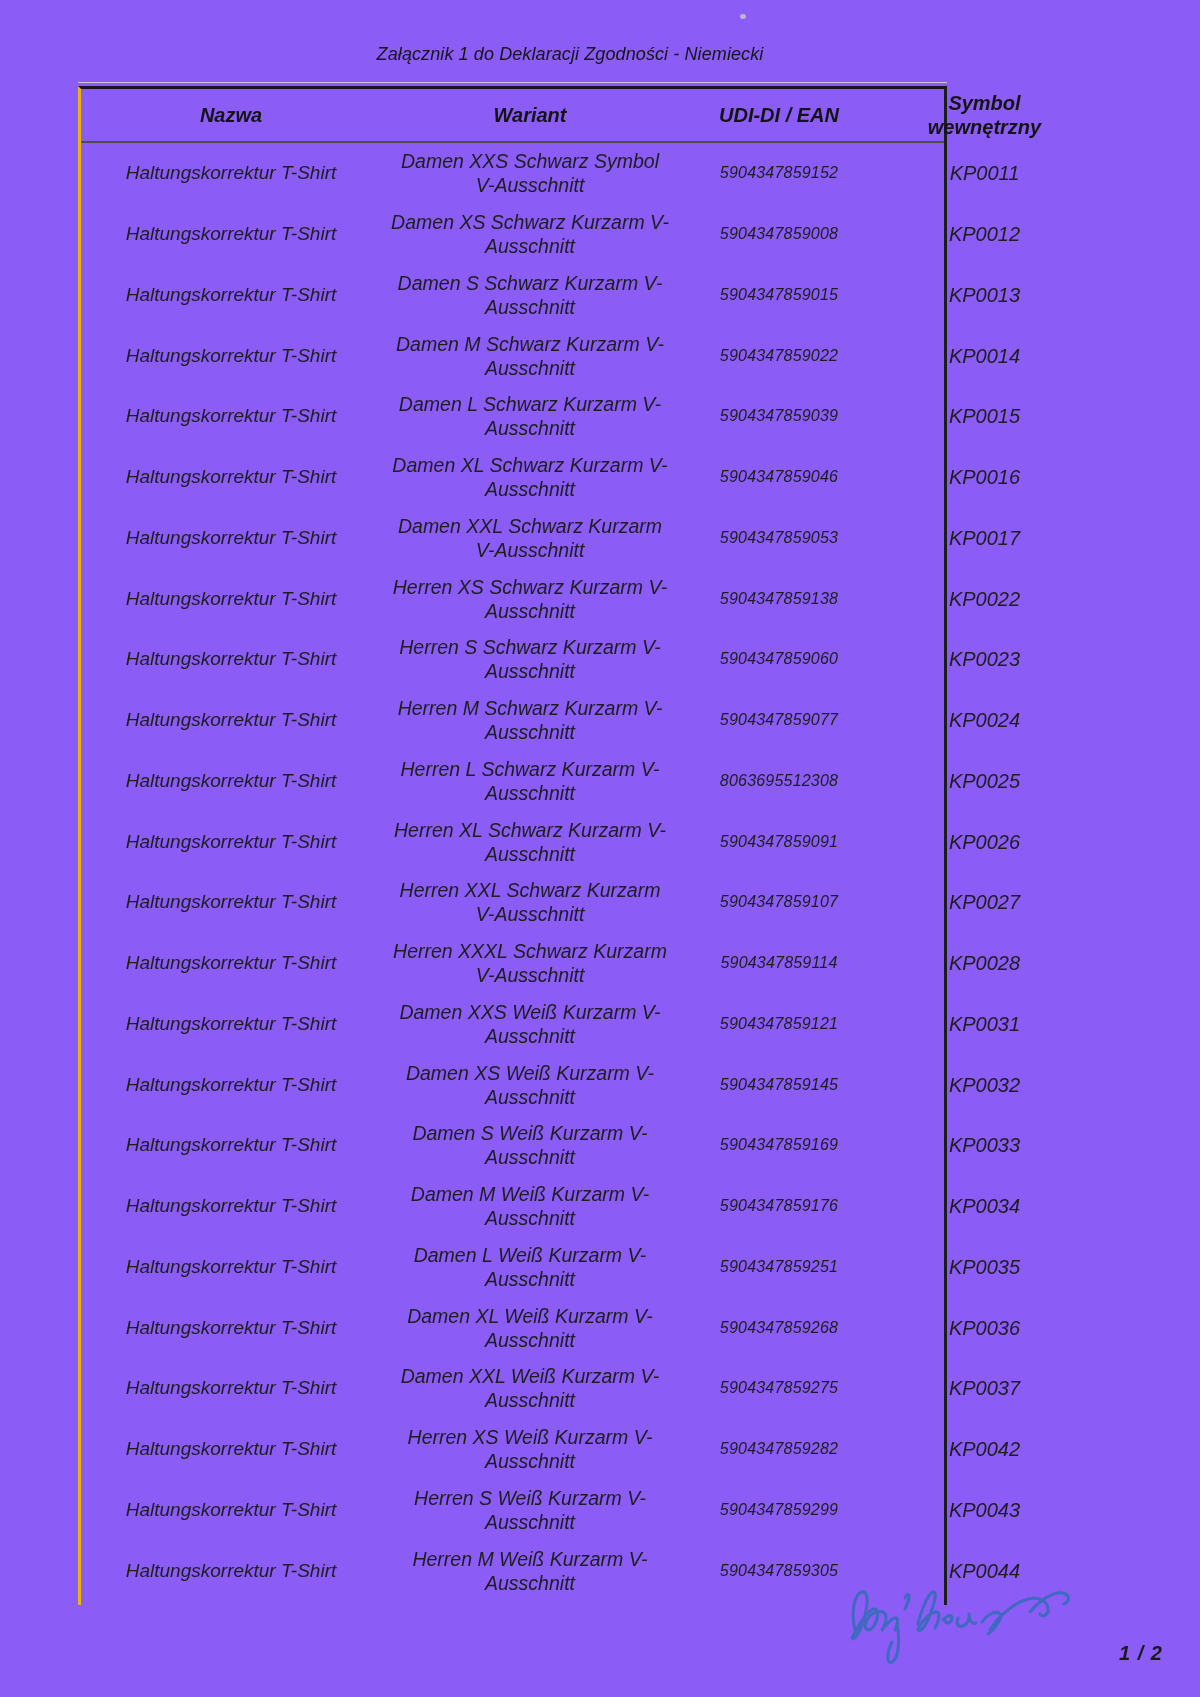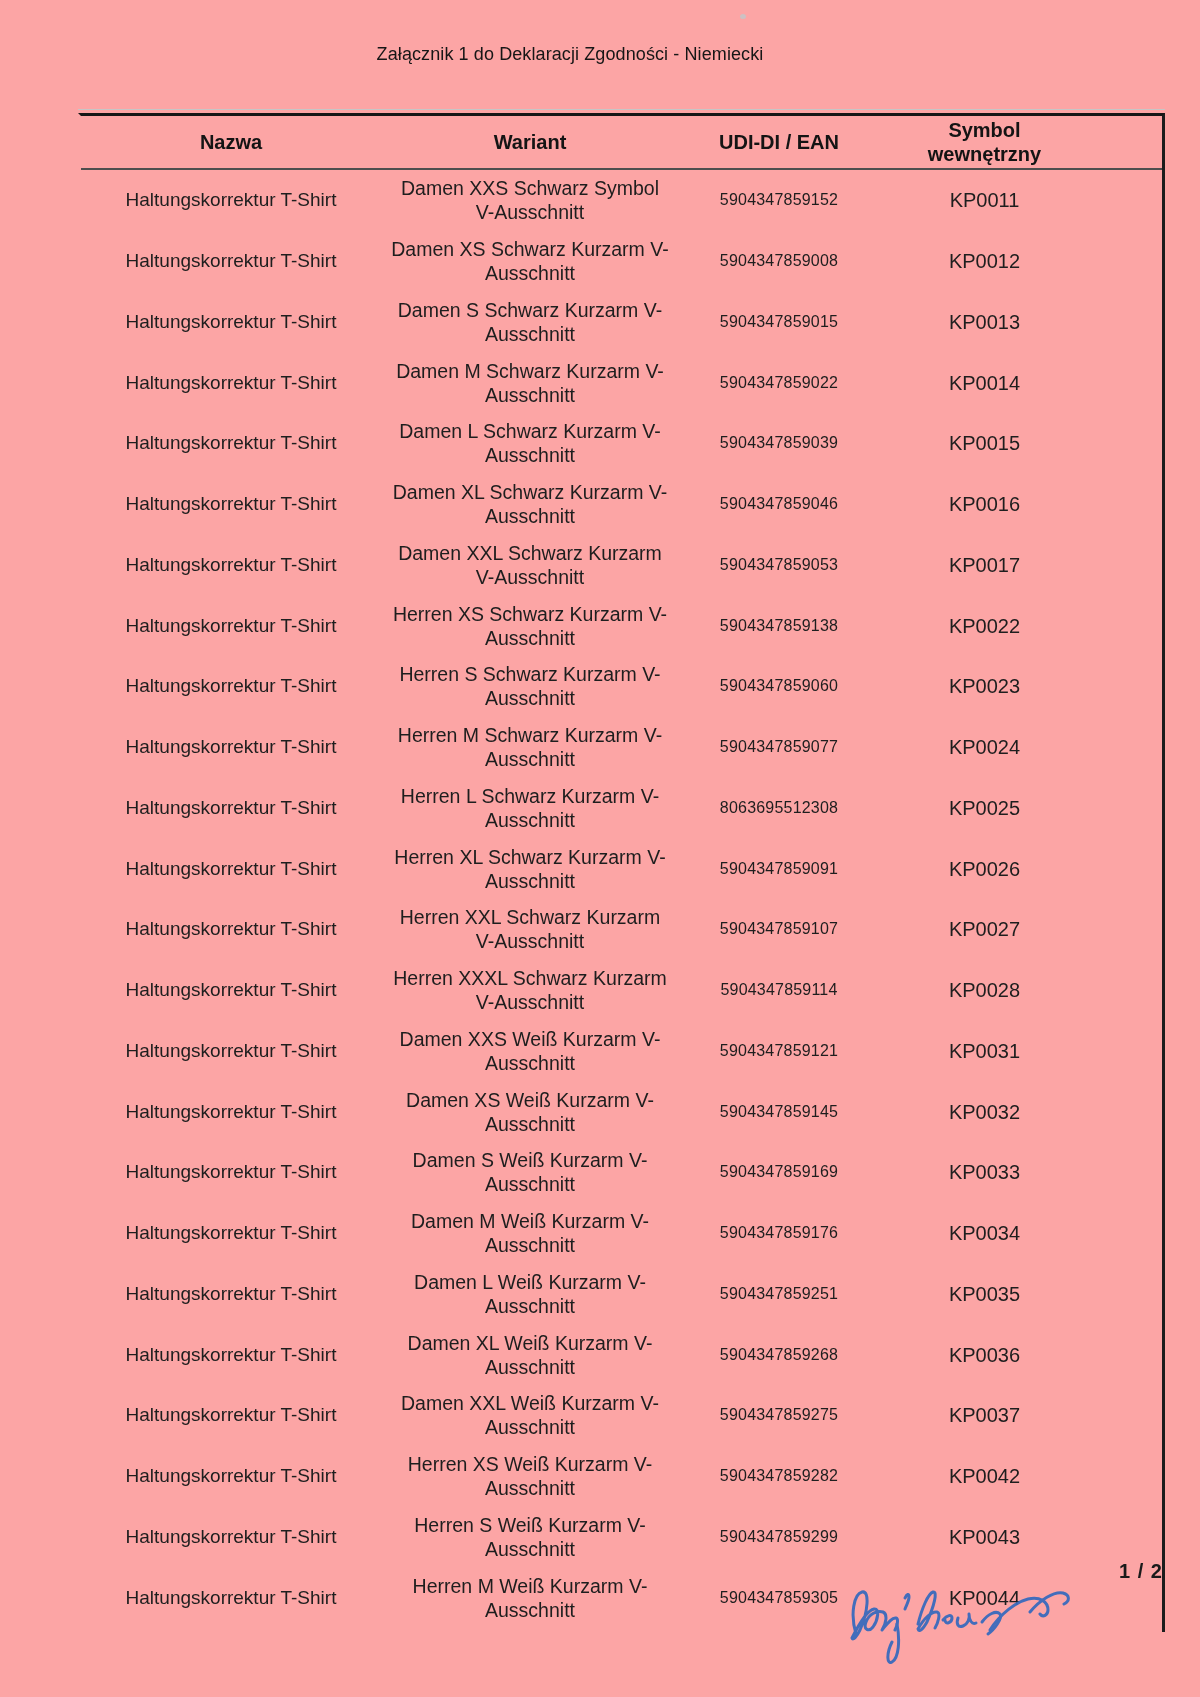--- a/index.html
+++ b/index.html
@@ -1,37 +1,37 @@
 <!DOCTYPE html>
 <html><head>
 <meta charset="utf-8">
 <style>
   * { margin:0; padding:0; box-sizing:border-box; }
   html,body { background:#ffffff; }
   .page {
     position:relative;
     width:1200px; height:1697px;
-    background:#fca5a5;
+    background:#8b5cf6;
     font-family:"Liberation Sans","DejaVu Sans",sans-serif;
     color:#1e1e1e;
     overflow:hidden;
+    font-style:italic;
   }
   .title {
     position:absolute; top:44px; left:0; width:1140px;
     text-align:center;
     font-size:18px; font-weight:400; color:#161616;
     letter-spacing:0.1px;
   }
   .table-frame {
     position:absolute; left:78px; top:86px;
-    width:1087px; height:1519px;
-    border-left:3px solid #fca5a5;
+    width:869px; height:1519px;
+    border-left:3px solid #eab308;
     border-right:3px solid #1c1c1c;
     border-top:3px solid #161616;
-    margin-top:27px;
   }
   
   .table-frame::before {
     content:""; position:absolute; left:-3px; right:-3px; top:-7px;
     height:1px; background:#c6c6c6;
   }
   .grid-cols {
     display:grid;
     grid-template-columns:300px 298px 200px 283px;
   }
@@ -50,21 +50,21 @@
   }
   .c2 { white-space:pre-line; font-size:19.5px; }
   .c3 { font-size:16px; letter-spacing:0.2px; }
   .c4 { font-size:20px; }
   .pad-r { padding-right:72px; }
   .signature {
     position:absolute; left:842px; top:1568px;
     width:238px; height:100px;
   }
   .page-number {
-    position:absolute; left:1100px; top:1560px; width:82px;
+    position:absolute; left:1100px; top:1642px; width:82px;
     text-align:center;
     font-size:20px; font-weight:700; color:#1a1a1a;
     letter-spacing:1px;
   }
   .scan-dot {
     position:absolute; left:740px; top:14px;
     width:6px; height:5px; border-radius:50%;
     background:#c4c6c8; opacity:.85;
   }
 </style>

